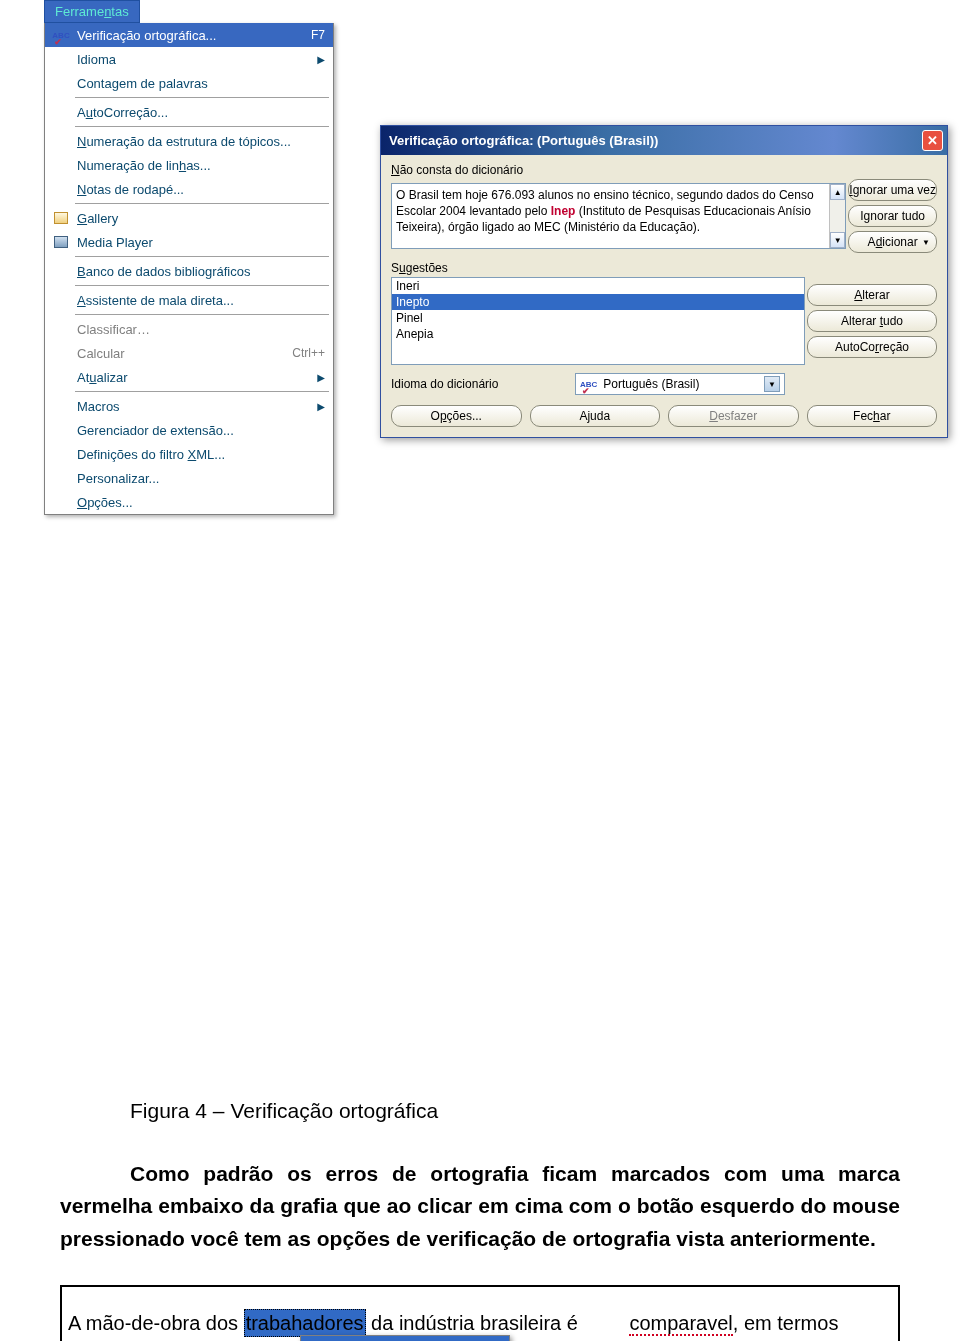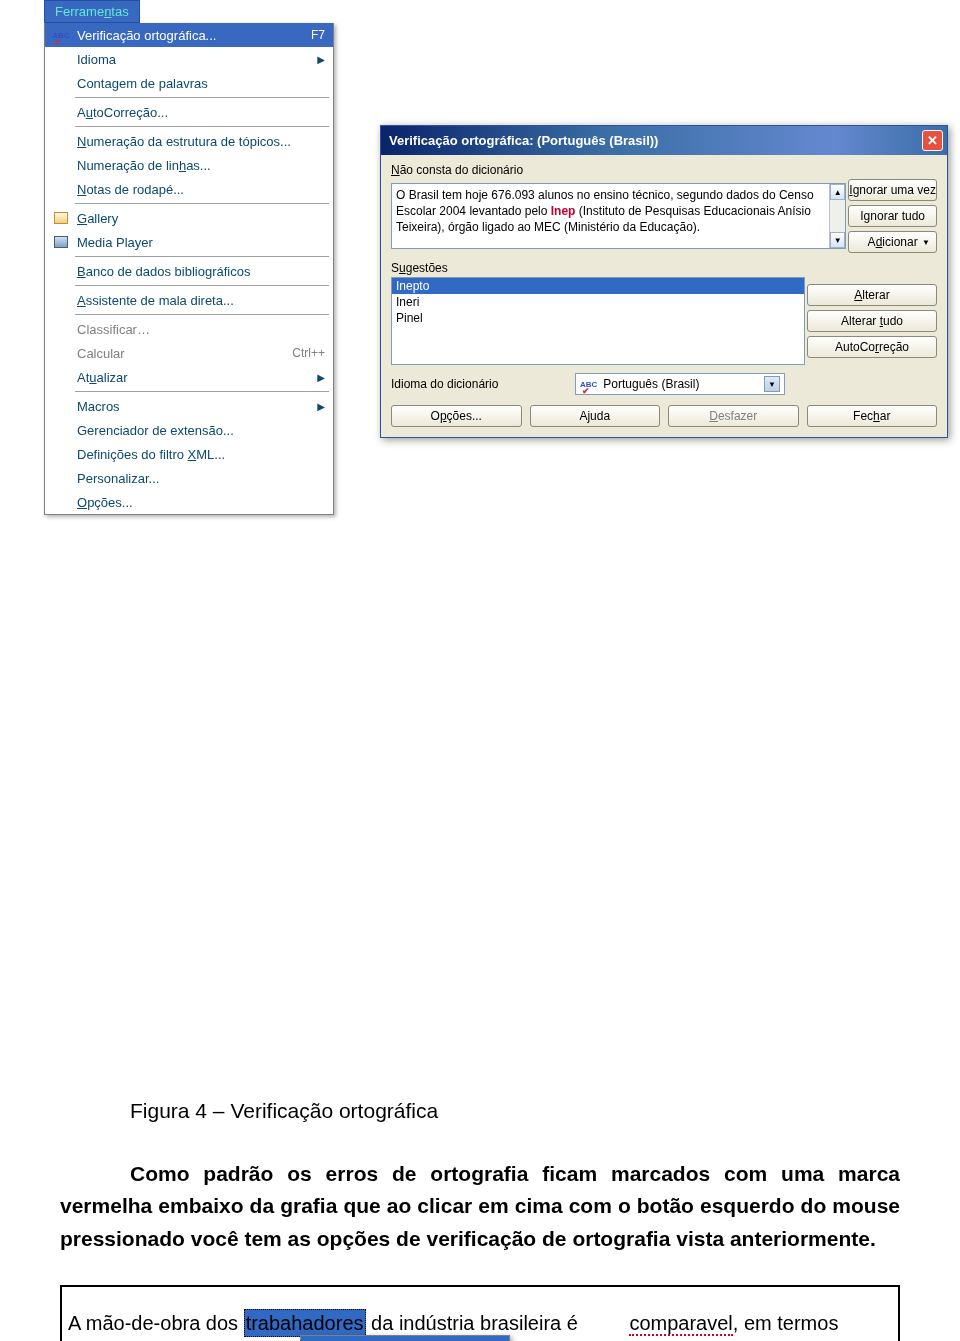--- a/index.html
+++ b/index.html
@@ -30,21 +30,21 @@
 .text-box { flex-grow: 1; background: #fff; border: 1px solid #7f9db9; font-size: 12px; position: relative; }
 .text-box .content { padding: 3px 4px; height: 64px; overflow: hidden; line-height: 1.35; }
 .text-red { color: #c00030; font-weight: bold; }
 .scroll-v { position: absolute; right: 0; top: 0; bottom: 0; width: 16px; background: #ece9d8; border-left: 1px solid #c0c0c0; display: flex; flex-direction: column; }
 .scroll-btn { height: 16px; background: linear-gradient(#fff,#d5e3f7); border: 1px solid #a0b0c8; display: flex; align-items: center; justify-content: center; font-size: 8px; }
 .scroll-track { flex-grow: 1; background: #f0f0ea; }
 .listbox { flex-grow: 1; background: #fff; border: 1px solid #7f9db9; height: 88px; overflow: hidden; }
 .listbox-item { padding: 1px 4px; font-size: 12px; }
 .listbox-item.selected { background: #316ac5; color: #fff; }
 .btn-col { width: 130px; display: flex; flex-direction: column; gap: 4px; }
-.win-btn { background: linear-gradient(#fff, #ece9d8); border: 1px solid #8a8a7a; border-radius: 3px; font-size: 12px; padding: 3px 0; text-align: center; cursor: pointer; white-space: nowrap; position: relative; }
+.win-btn { background: linear-gradient(#fff, #ece9d8); border: 1px solid #8a8a7a; border-radius: 10px; font-size: 12px; padding: 3px 0; text-align: center; cursor: pointer; white-space: nowrap; position: relative; }
 .win-btn .dd { position: absolute; right: 6px; top: 50%; transform: translateY(-50%); font-size: 8px; }
 .win-btn.disabled { color: #808080; }
 .lang-row { display: flex; align-items: center; gap: 22px; font-size: 12px; margin-bottom: 10px; }
 .lang-select { flex-grow: 1; background: #fff; border: 1px solid #7f9db9; padding: 2px 4px; display: flex; align-items: center; gap: 6px; }
 .lang-select .dd { margin-left: auto; background: linear-gradient(#e0eaf5,#b8d0e8); border: 1px solid #7f9db9; width: 16px; height: 16px; display: flex; align-items: center; justify-content: center; font-size: 8px; }
 .dialog-bottom { display: flex; gap: 8px; }
 .dialog-bottom .win-btn { flex: 1; }
 
 
 .doc-body { padding: 20px 60px 40px 60px; font-family: Arial, Helvetica, sans-serif; font-size: 21px; color: #000; line-height: 1.55; }
@@ -199,23 +199,24 @@
         <div class="win-btn">Ignorar tudo</div>
         <div class="win-btn"><span>A</span><span class="ul">d</span><span>icionar</span><span class="dd">▼</span></div>
       </div>
     </div>
 
     <div class="field-label">
       <span>S</span><span class="ul">u</span><span>gestões</span>
     </div>
     <div class="dialog-row">
       <div class="listbox" id="sugg-list">
+          <div class="listbox-item">Ineri</div>
           <div class="listbox-item selected">Inepto</div>
-          <div class="listbox-item">Ineri</div>
           <div class="listbox-item">Pinel</div>
+          <div class="listbox-item">Anepia</div>
         </div>
       <div class="btn-col">
         <div class="win-btn"><span class="ul">A</span><span>lterar</span></div>
         <div class="win-btn"><span>Alterar </span><span class="ul">t</span><span>udo</span></div>
         <div class="win-btn"><span>AutoCo</span><span class="ul">r</span><span>reção</span></div>
       </div>
     </div>
 
     <div class="lang-row">
       <span style="width:162px;">Idioma do dicionário</span>

